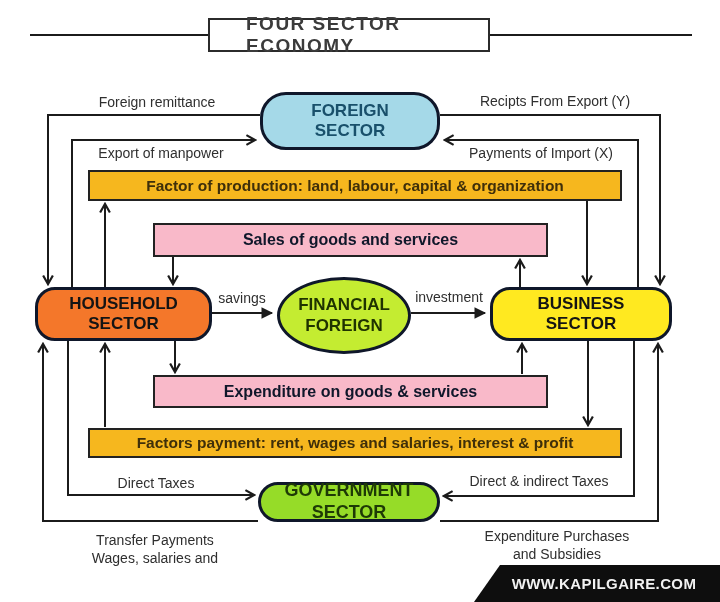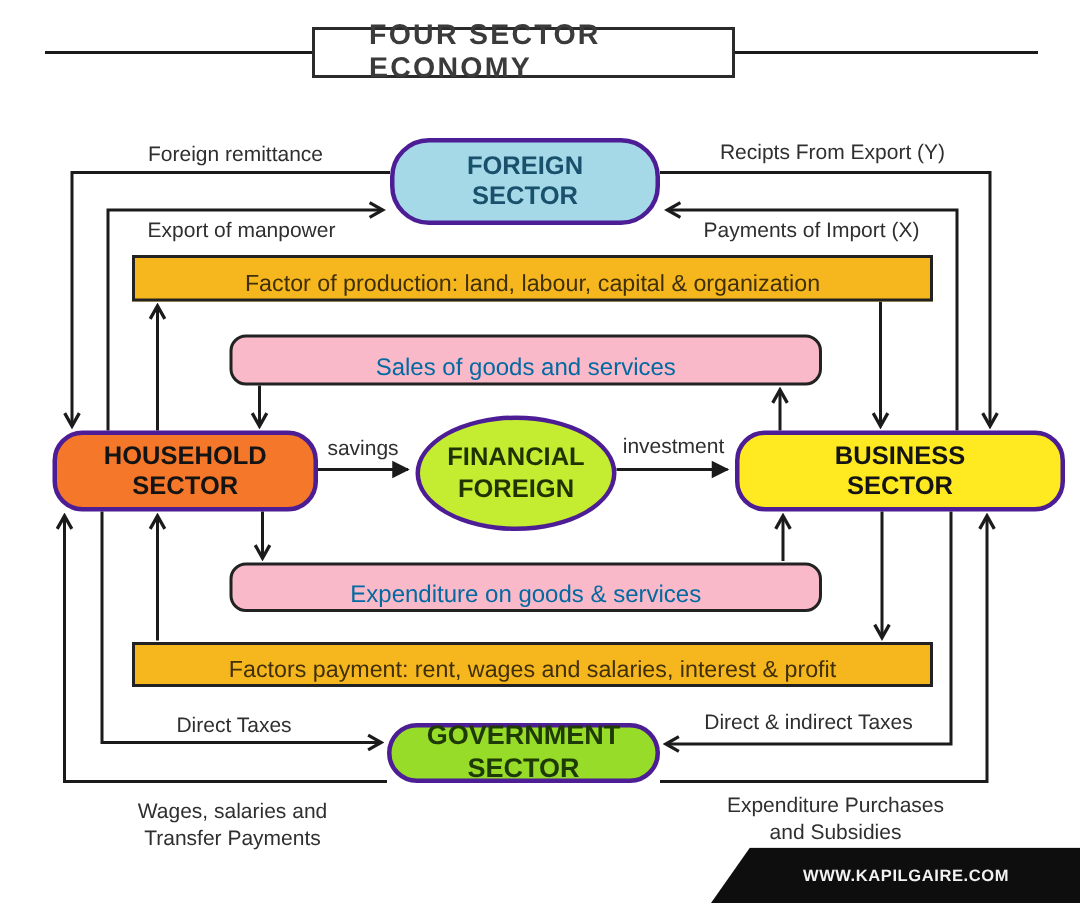--- a/index.html
+++ b/index.html
@@ -12,55 +12,55 @@
   
   .titlebox{
     position:absolute;left:208px;top:18px;width:282px;height:34px;
     background:#ffffff;border:2px solid #2b2b2b;box-sizing:border-box;
     display:flex;align-items:center;justify-content:center;
     font-size:19px;font-weight:600;letter-spacing:1.5px;color:#3b3b3b;padding-left:36px;
   }
 
   
   .node{
-    position:absolute;box-sizing:border-box;border:3px solid #4c1d95;
+    position:absolute;box-sizing:border-box;border:3px solid #0f172a;
     display:flex;flex-direction:column;align-items:center;justify-content:center;
     font-weight:bold;text-align:center;line-height:1.2;
   }
   .node-foreign{left:260px;top:92px;width:180px;height:58px;border-radius:26px;background:#a5d9e8;font-size:17px;color:#19506b;}
   .node-household{left:35px;top:287px;width:177px;height:54px;border-radius:20px;background:#f4772a;font-size:17px;color:#141414;}
   .node-financial{left:277px;top:277px;width:134px;height:77px;border-radius:50%;background:#c4ec31;font-size:17px;color:#1f3300;}
-  .node-business{left:490px;top:287px;width:220px;height:54px;border-radius:20px;background:#ffe920;font-size:17px;color:#141414;}
+  .node-business{left:490px;top:287px;width:182px;height:54px;border-radius:20px;background:#ffe920;font-size:17px;color:#141414;}
   .node-government{left:258px;top:482px;width:182px;height:40px;border-radius:24px;background:#96dc28;font-size:18px;color:#1e3a06;}
 
   
   .bar{
     position:absolute;box-sizing:border-box;border:2px solid #222222;
-    display:flex;align-items:flex-end;justify-content:center;
-    text-align:center;font-weight:400;white-space:nowrap;
+    display:flex;align-items:center;justify-content:center;
+    text-align:center;font-weight:700;white-space:nowrap;
   }
   .bar-gold{background:#f6b71e;color:#3f2f0a;}
-  .bar-pink{background:#f9b9c9;color:#0369a1;border-radius:11px;}
+  .bar-pink{background:#f9b9c9;color:#0f172a;}
   .bar-factor{left:88px;top:170px;width:534px;height:31px;font-size:15.5px;}
   .bar-sales{left:153px;top:223px;width:395px;height:34px;font-size:16px;}
   .bar-expenditure{left:153px;top:375px;width:395px;height:33px;font-size:16px;}
   .bar-factors-payment{left:88px;top:428px;width:534px;height:30px;font-size:15.5px;}
 
   
   .lbl{
     position:absolute;transform:translateX(-50%);
     font-size:14px;color:#2f2f2f;white-space:nowrap;text-align:center;line-height:1.3;
   }
 
   
   .footer{
     position:absolute;left:474px;top:565px;width:246px;height:37px;
     background:#0e0e0e;clip-path:polygon(26px 0,100% 0,100% 100%,0 100%);
     display:flex;align-items:center;justify-content:center;padding-left:14px;box-sizing:border-box;
-    color:#f2f2f2;font-size:11px;font-weight:bold;letter-spacing:0.4px;
+    color:#f2f2f2;font-size:15px;font-weight:bold;letter-spacing:0.4px;
   }
 </style>
 </head>
 <body>
 
 <div class="canvas">
 
   <svg class="wires" viewBox="0 0 720 602">
     <defs>
       <marker id="v" viewBox="0 0 12 12" refX="9" refY="6" markerWidth="13" markerHeight="13" orient="auto" markerUnits="userSpaceOnUse">
@@ -139,22 +139,22 @@
 
   <div class="lbl" style="left:157px;top:93px;">Foreign remittance</div>
   <div class="lbl" style="left:555px;top:92px;">Recipts From Export (Y)</div>
   <div class="lbl" style="left:161px;top:144px;">Export of manpower</div>
   <div class="lbl" style="left:541px;top:144px;">Payments of Import (X)</div>
   <div class="lbl" style="left:242px;top:289px;">savings</div>
   <div class="lbl" style="left:449px;top:288px;">investment</div>
   <div class="lbl" style="left:156px;top:474px;">Direct Taxes</div>
   <div class="lbl" style="left:539px;top:472px;">Direct &amp; indirect Taxes</div>
   <div class="lbl" style="left:155px;top:531px;">
+    <div>Transfer Payments</div>
     <div>Wages, salaries and</div>
-    <div>Transfer Payments</div>
   </div>
   <div class="lbl" style="left:557px;top:527px;">
     <div>Expenditure Purchases</div>
     <div>and Subsidies</div>
   </div>
 
   <div class="footer">
     <span>WWW.KAPILGAIRE.COM</span>
   </div>
 

